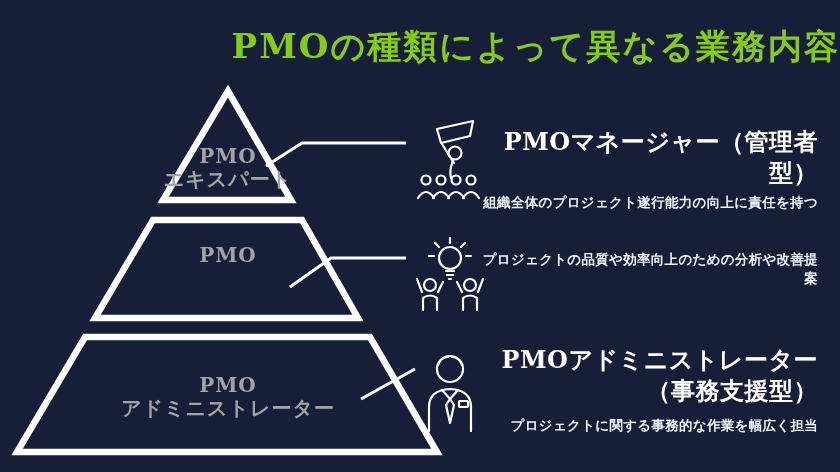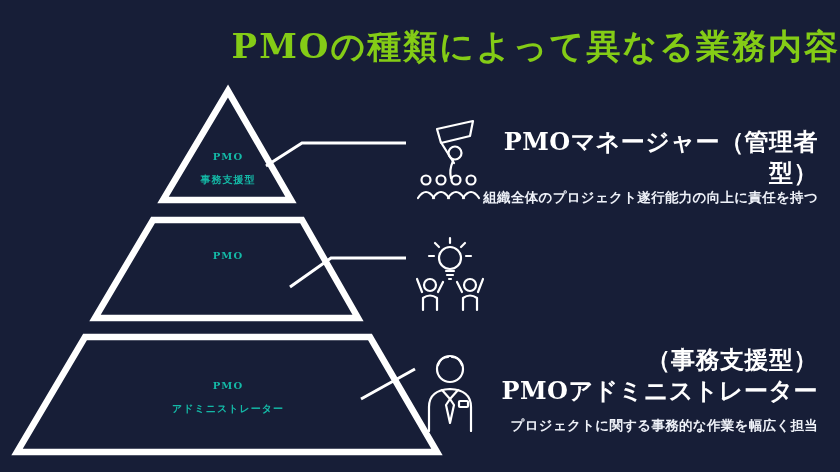--- a/index.html
+++ b/index.html
@@ -10,41 +10,41 @@
   }
   .title{
     position:absolute; top:24px; left:0; width:100%; margin:0;
     text-align:right; color:#84cc16;
     font-family:"DejaVu Serif","Liberation Serif",serif;
     font-weight:bold; font-size:34px; letter-spacing:2px;
   }
   .diagram-svg{position:absolute; left:0; top:0; width:840px; height:472px;}
   .pyr-label{
     position:absolute; left:68px; width:320px; text-align:center;
-    color:#14b8a6; font-family:"DejaVu Serif","Liberation Serif",serif;
-    font-weight:bold; font-size:10px; line-height:23px; letter-spacing:1px;
+    color:#a3a3a3; font-family:"DejaVu Serif","Liberation Serif",serif;
+    font-weight:bold; font-size:20px; line-height:23px; letter-spacing:1px;
   }
   .pyr-label span{display:block;}
   .lvl-1{top:145px;} .lvl-2{top:244px;} .lvl-3{top:374px;}
   .detail-icon{position:absolute;}
   .icon-1{left:417px; top:116px;}
   .icon-2{left:416px; top:234px;}
   .icon-3{left:421px; top:350px;}
   .detail-text{
     position:absolute; left:474px; width:344px; text-align:right; color:#ffffff;
   }
   .text-1{top:126px;} .text-2{top:245px;} .text-3{top:344px;}
   .detail-heading{
     font-family:"DejaVu Serif","Liberation Serif",serif;
     font-weight:bold; font-size:24px; line-height:31px; letter-spacing:0.5px;
   }
   .detail-heading span{display:block;}
   .detail-heading span:empty{display:none;}
   .detail-desc{
-    font-weight:bold; font-size:13.5px; line-height:19px;
+    margin-top:5px; font-weight:bold; font-size:13.5px; line-height:19px;
     color:#eef1f8; letter-spacing:0.3px;
   }
   .text-3 .detail-desc{margin-top:10px;}
   .icon-stroke{stroke:#ffffff; fill:none; stroke-width:2.2;
     stroke-linecap:round; stroke-linejoin:round;}
 </style>
 </head>
 <body>
 
 <div class="slide">
@@ -55,21 +55,21 @@
     <polygon points="228,91 291,200 163,200" fill="none" stroke="#ffffff" stroke-width="6.5" stroke-linejoin="miter"></polygon>
     <polygon points="153,220 302,220 358,318 95,318" fill="none" stroke="#ffffff" stroke-width="6.5" stroke-linejoin="miter"></polygon>
     <polygon points="85,337 370,337 437,452 17,452" fill="none" stroke="#ffffff" stroke-width="6.5" stroke-linejoin="miter"></polygon>
     <polyline points="266,166 302,143 406,143" fill="none" stroke="#ffffff" stroke-width="3"></polyline>
     <polyline points="290,287 331,258 406,258" fill="none" stroke="#ffffff" stroke-width="3"></polyline>
     <polyline points="361,399 415,369" fill="none" stroke="#ffffff" stroke-width="3"></polyline>
   </svg>
 
   <div class="pyr-label lvl-1">
     <span>PMO</span>
-    <span>事務支援型</span>
+    <span>エキスパート</span>
   </div>
   <div class="pyr-label lvl-2">
     <span>PMO</span>
   </div>
   <div class="pyr-label lvl-3">
     <span>PMO</span>
     <span>アドミニストレーター</span>
   </div>
 
   <div class="detail-icon icon-1">
@@ -115,36 +115,37 @@
         <path d="M6,58 L1,45"></path>
         <path d="M22,58 L27,48"></path>
         <circle cx="54" cy="51" r="6"></circle>
         <path d="M47,76 V64 Q54,59 61,64 V76"></path>
         <path d="M46,58 L41,48"></path>
         <path d="M62,58 L67,45"></path>
       </g>
     </svg>
   </div>
   <div class="detail-text text-2">
+    <div class="detail-desc">プロジェクトの品質や効率向上のための分析や改善提案</div>
   </div>
 
   <div class="detail-icon icon-3">
     <svg width="58" height="82" viewBox="0 0 58 82" xmlns="http://www.w3.org/2000/svg">
       <g class="icon-stroke">
         <circle cx="29" cy="19" r="13"></circle>
         <path d="M17,15 Q20,7 27,7"></path>
         <path d="M31,7 Q38,7 41,15"></path>
         <path d="M8,81 L8,57 Q8,40 29,39 Q50,40 50,57 L50,81"></path>
         <path d="M21,40 L29,49 L37,40"></path>
         <path d="M29,49 L25,55 L29,73 L33,55 Z"></path>
         <rect x="38" y="51" width="9" height="6" rx="1"></rect>
       </g>
     </svg>
   </div>
   <div class="detail-text text-3">
     <div class="detail-heading">
+      <span>PMOアドミニストレーター</span>
       <span>（事務支援型）</span>
-      <span>PMOアドミニストレーター</span>
     </div>
     <div class="detail-desc">プロジェクトに関する事務的な作業を幅広く担当</div>
   </div>
 
 </div>
 
 </body></html>

